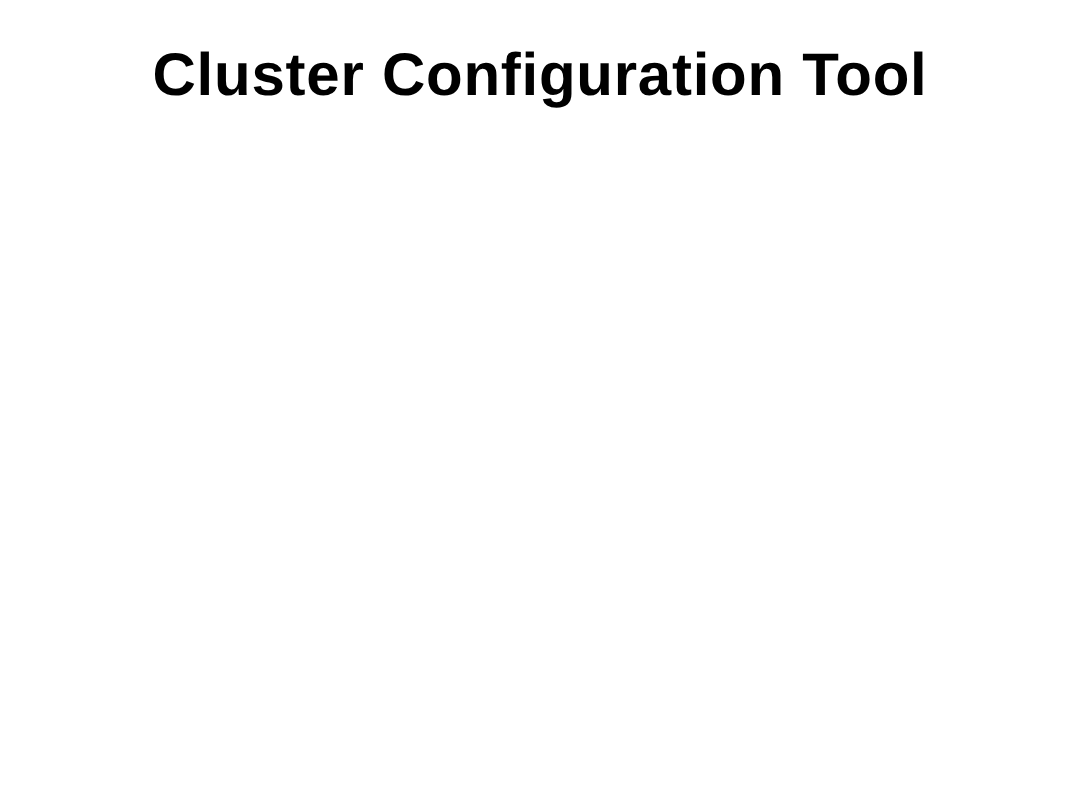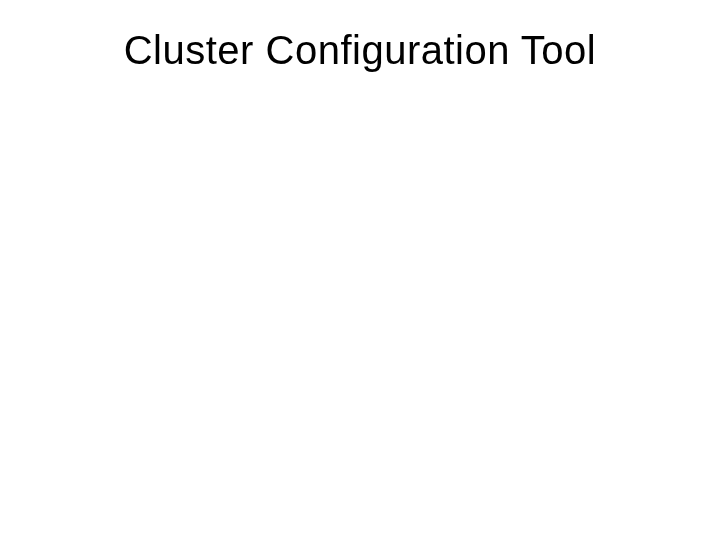--- a/index.html
+++ b/index.html
@@ -11,21 +11,21 @@
       position: relative;
     }
     .title {
       position: absolute;
       top: 28px;
       left: 0;
       right: 0;
       text-align: center;
       font-family: Arial, Helvetica, sans-serif;
       font-size: 40px;
-      font-weight: 400;
+      font-weight: 700;
       color: #000;
       letter-spacing: 0.5px;
     }
   </style>
 </head>
 <body>
 
 <div class="slide">
   <h1 class="title">Cluster Configuration Tool</h1>
 </div>

